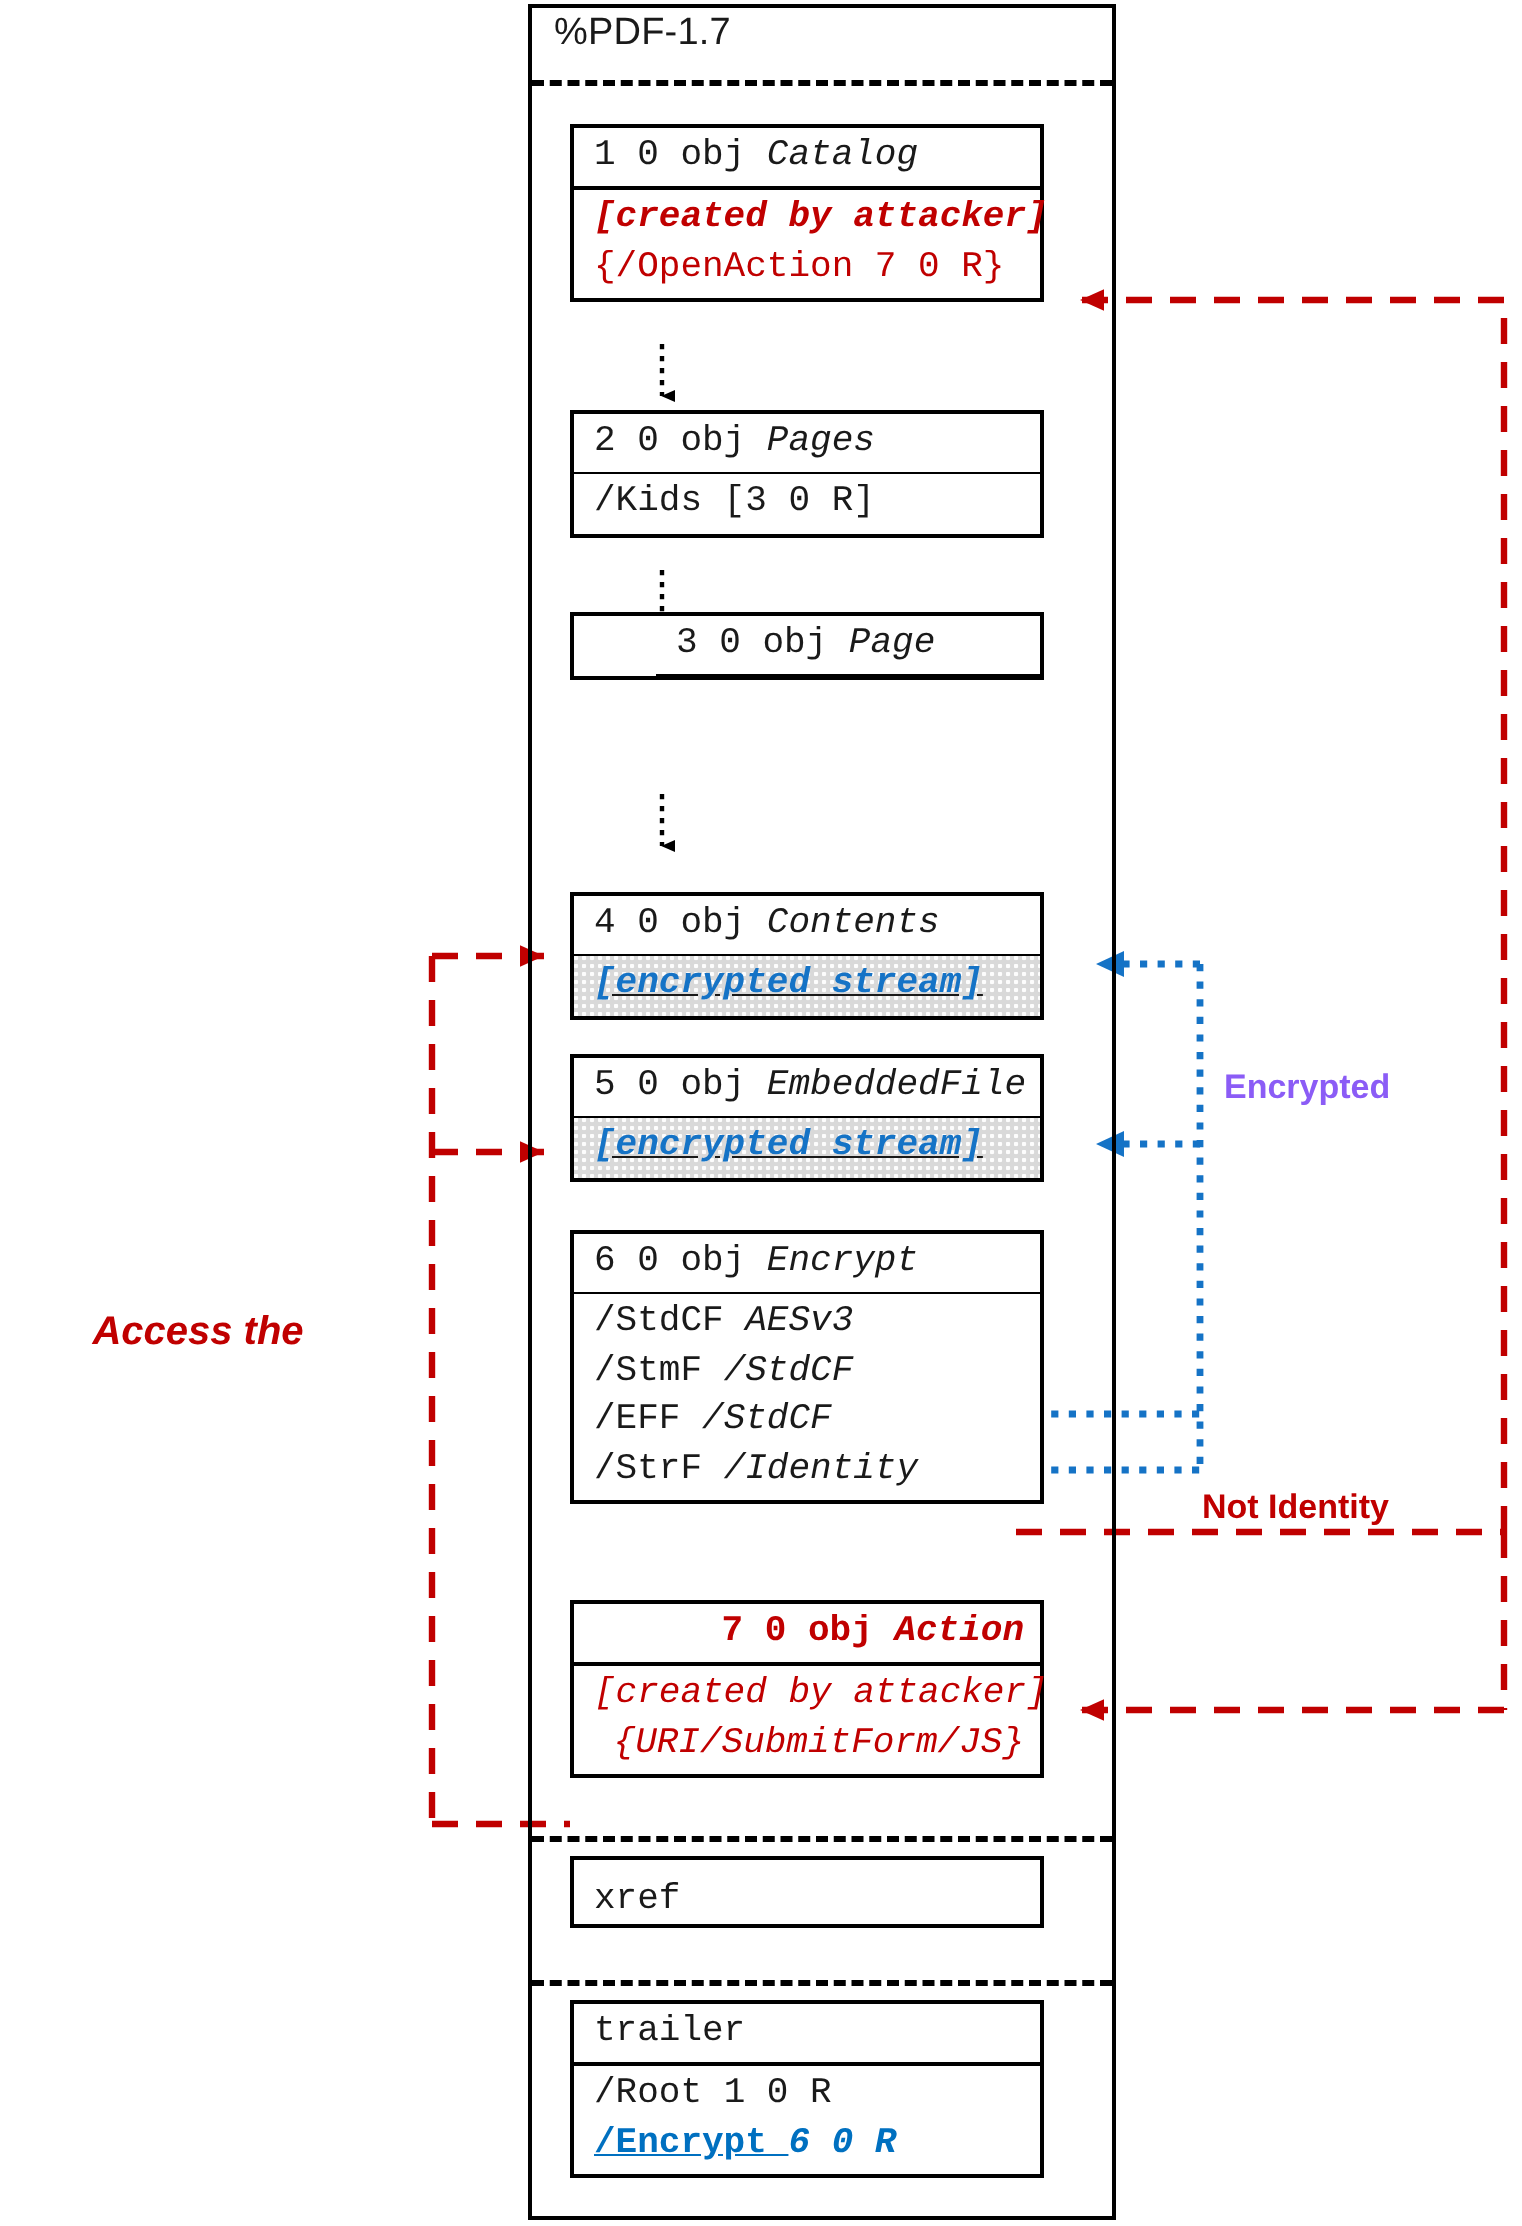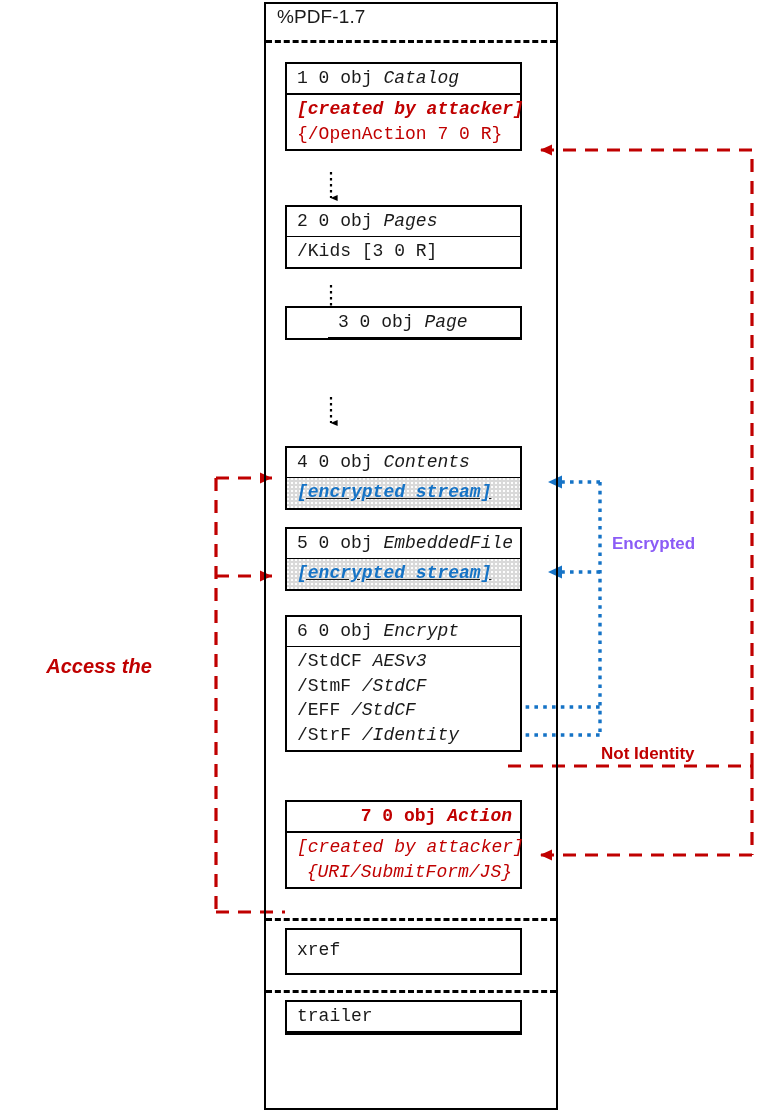--- a/index.html
+++ b/index.html
@@ -190,25 +190,29 @@
     <div class="row head">
       <span class="red" style="font-weight:bold;">7 0 obj </span><span class="red-bi">Action</span>
     </div>
     <div class="row">
       <div class="red-i">[created by attacker]</div>
       <div class="red-i">{URI/SubmitForm/JS}</div>
     </div>
   </div>
 
   <div class="obj" style="top:928px;">
-    <div class="row" style="padding-top:8px;padding-bottom:11px;">xref</div>
+    <div class="row" style="padding-top:8px;padding-bottom:0;">xref</div>
   </div>
 
   <div class="obj" style="top:1000px;">
     <div class="row head">trailer</div>
+    <div class="row">
+      <div><span>/Root </span><span>1 0 R</span></div>
+      <div class="blue-b"><span style="text-decoration:underline;">/Encrypt </span><span style="font-style:italic;">6 0 R</span></div>
+    </div>
   </div>
 
   <div class="lbl" style="left:4px;top:650px;width:190px;">
     <div>Access the</div>
   </div>
 
   <div class="lbl-plain" style="left:612px;top:534px;color:#8b5cf6;">Encrypted</div>
 
   <div class="lbl-plain" style="left:601px;top:744px;color:#C00000;">Not Identity</div>
 

